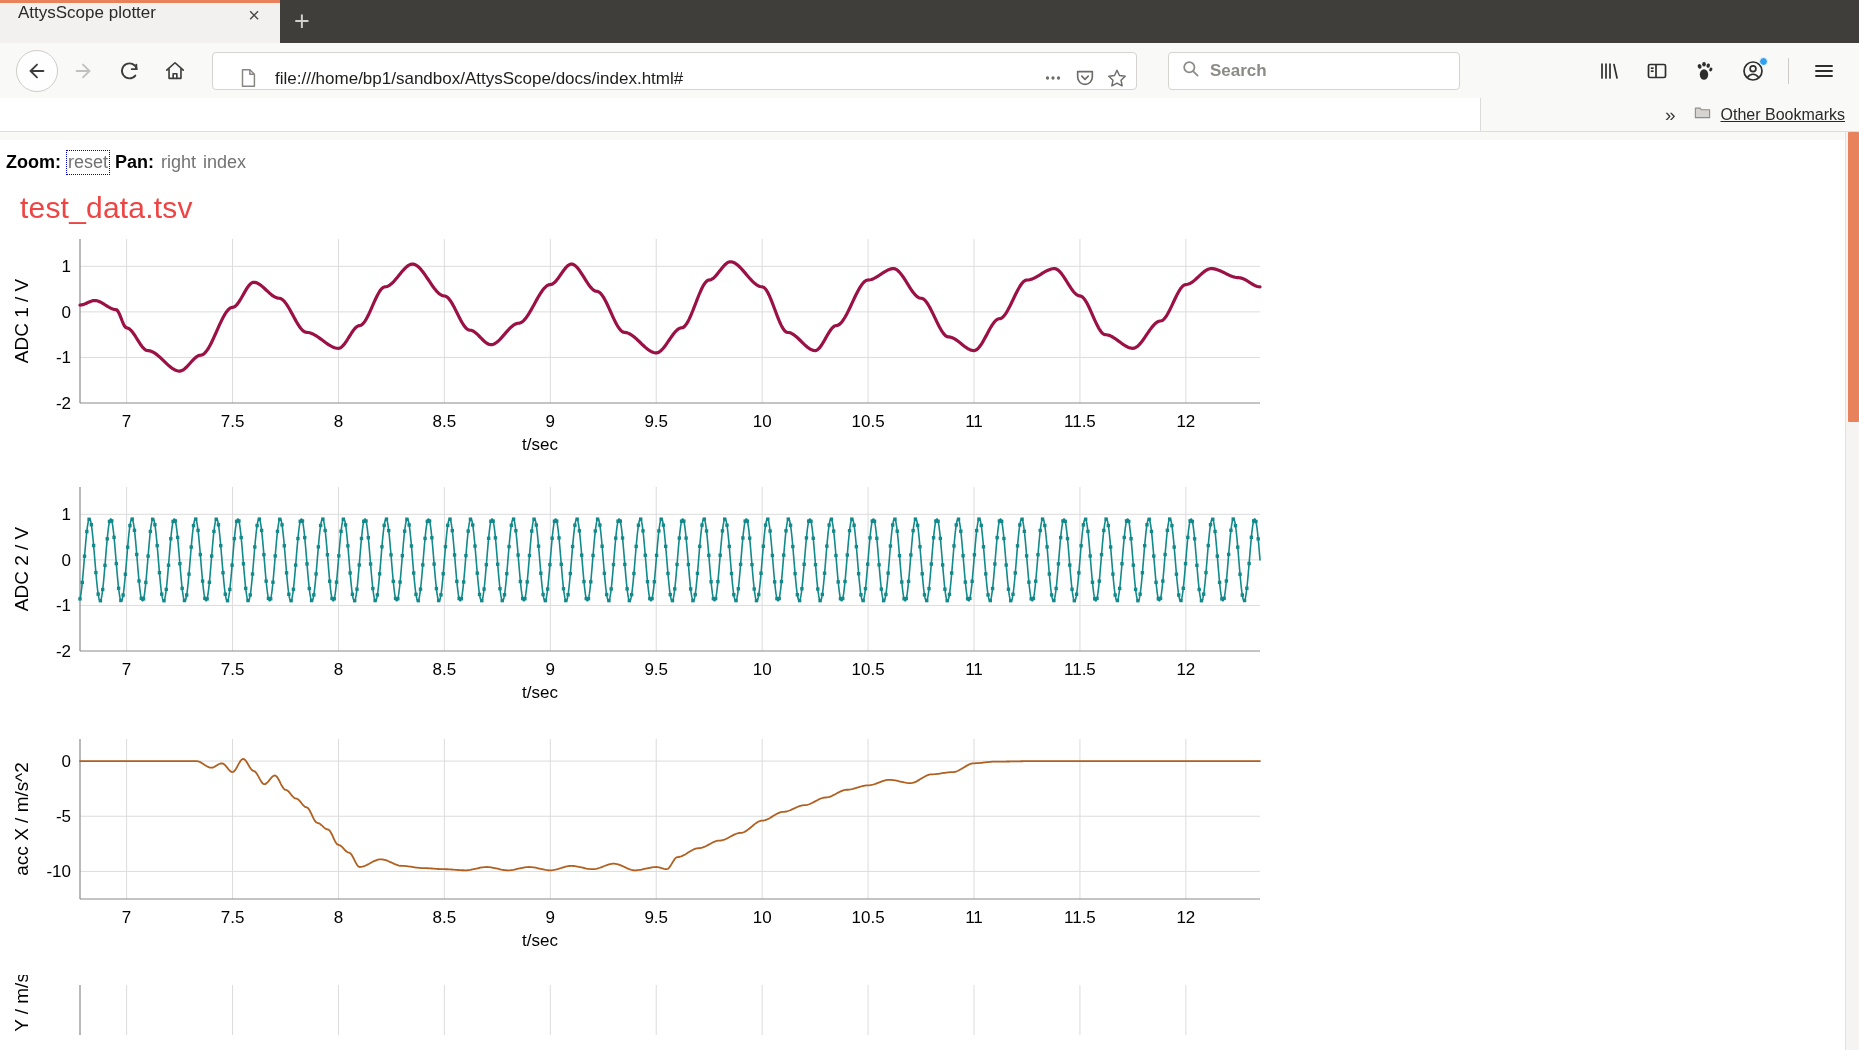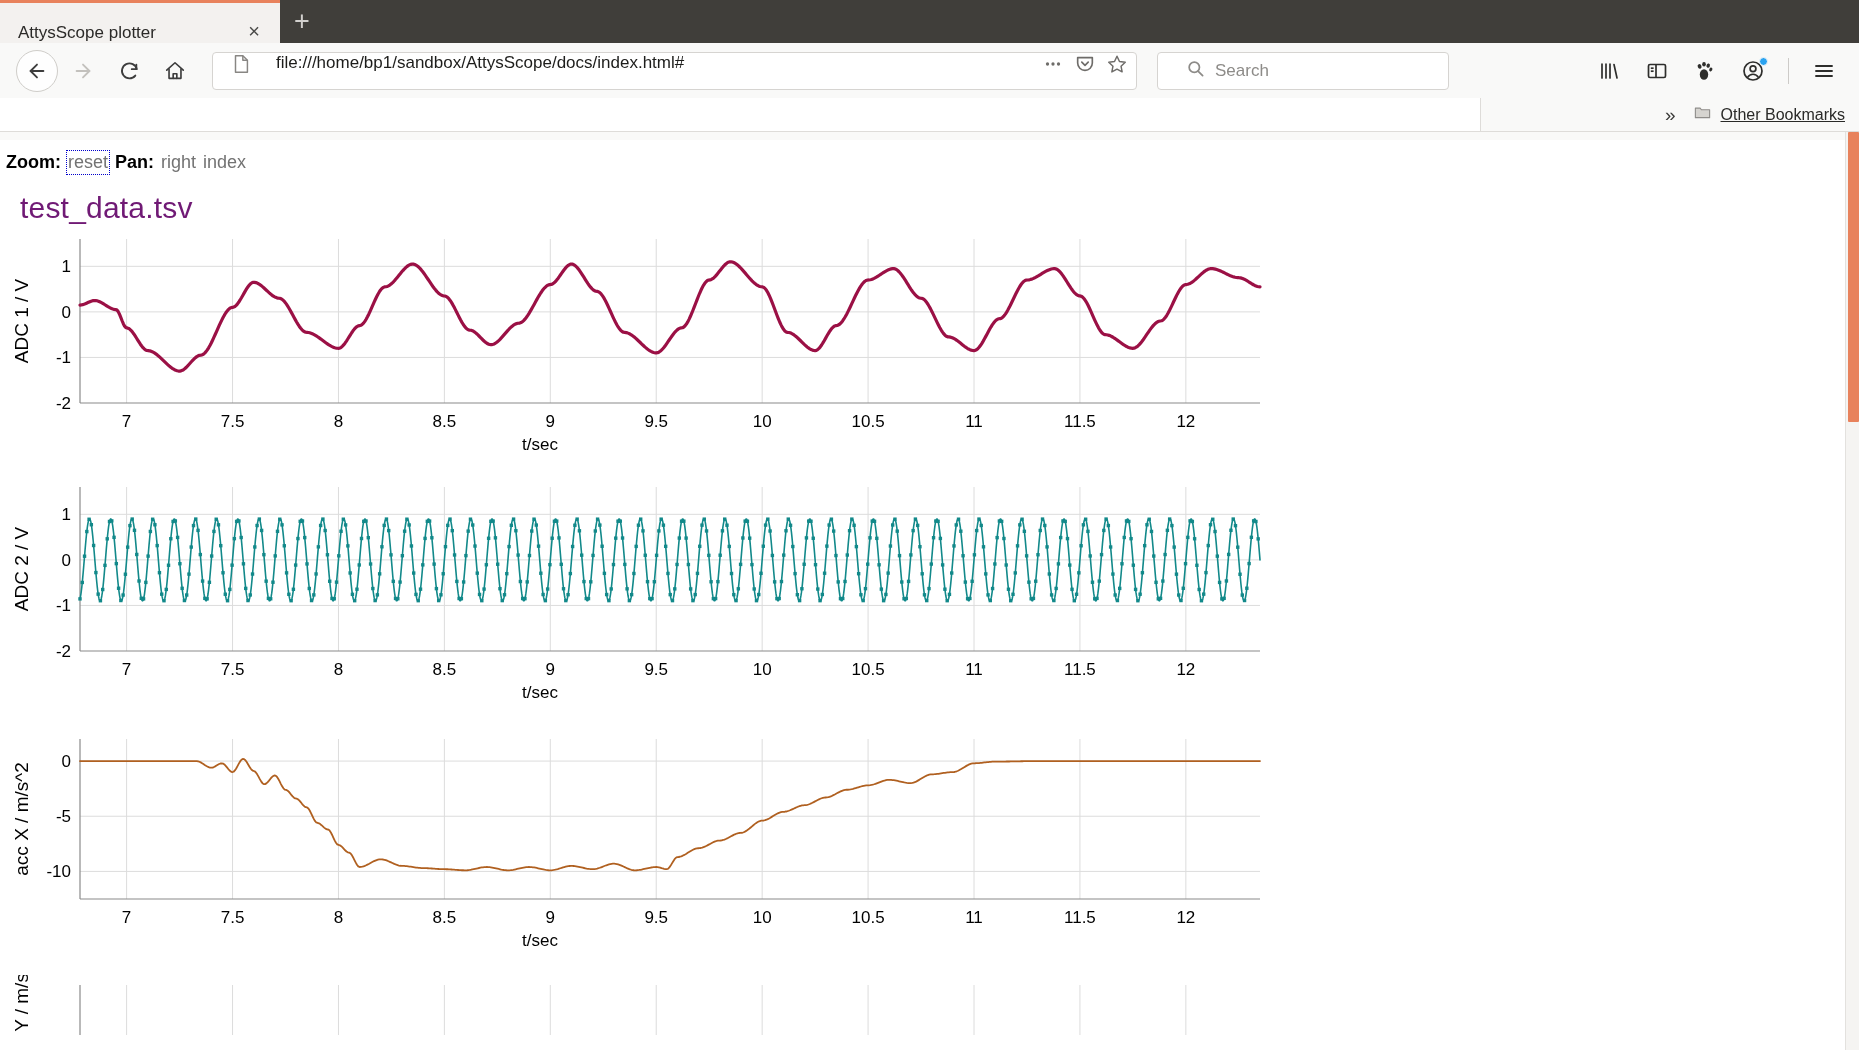--- a/index.html
+++ b/index.html
@@ -18,21 +18,21 @@
     height: 43px;
     background: #403e3a;
     display: flex;
     align-items: flex-end;
     padding: 0;
     position: relative;
   }
   .tab {
     width: 280px; height: 43px;
     background: #f3f1ef;
-    display: flex; align-items: flex-end;
+    display: flex; align-items: flex-start;
     padding: 0 14px 0 18px;
     position: relative;
     border-top: 3px solid #e8825c;
   }
   .tab-title {
     flex: 1;
     font-size: 17px;
     color: #2b2a28;
     white-space: nowrap; overflow: hidden; text-overflow: ellipsis;
   }
@@ -67,43 +67,44 @@
   .navbtn svg { display:block; }
 
   .urlbar {
     flex: 0 0 auto;
     width: 925px;
     height: 38px;
     margin-left: 12px;
     background: #ffffff;
     border: 1px solid #d6d4d1;
     border-radius: 4px;
-    display: flex; align-items: flex-start;
-    padding: 0 8px 0 17px;
-    gap: 24px;
+    display: flex; align-items: flex-end;
+    padding: 0 8px 0 24px;
+    gap: 16px;
   }
   .url-text {
     flex: 1;
     font-size: 17px;
     color: #1d1d1b;
     white-space: nowrap; overflow: hidden;
   }
   .url-icon { width: 22px; height: 22px; color: #888683; flex: 0 0 auto; }
   .url-actions { display: flex; align-items: center; gap: 10px; color: #6e6c69; }
   .url-actions svg { display:block; }
 
   .searchbar {
     width: 292px; height: 38px;
-    margin-left: 16px;
+    margin-left: 27px;
     background: #ffffff;
     border: 1px solid #d6d4d1;
     border-radius: 4px;
     display: flex; align-items: center;
-    padding: 0 28px;
+    padding: 0 12px;
     gap: 10px;
+    font-weight: bold;
   }
   .search-ph { font-size: 17px; color: #8d8b88; }
 
   .toolbar-right {
     margin-left: auto;
     display: flex; align-items: center;
     gap: 22px;
     padding-right: 6px;
     color: #2e2e2c;
   }
@@ -150,21 +151,21 @@
     padding: 12px 0 0 6px;
     display: flex; align-items: center; gap: 7px;
   }
   .controls b { font-weight: bold; }
   .lnk { color: #737373; text-decoration: none; cursor: pointer; }
   .lnk.focused { outline: 1px dotted #0000cc; outline-offset: 1px; }
 
   .page-title {
     font-size: 30px;
     font-weight: normal;
-    color: #701a75;
+    color: #ef4444;
     margin: 18px 0 0 20px;
     letter-spacing: 0.2px;
   }
 
   .plot-block { position: relative; margin-top: 6px; }
   .plot-svg { display: block; }
 
   
   .scrollbar {
     position: absolute;

